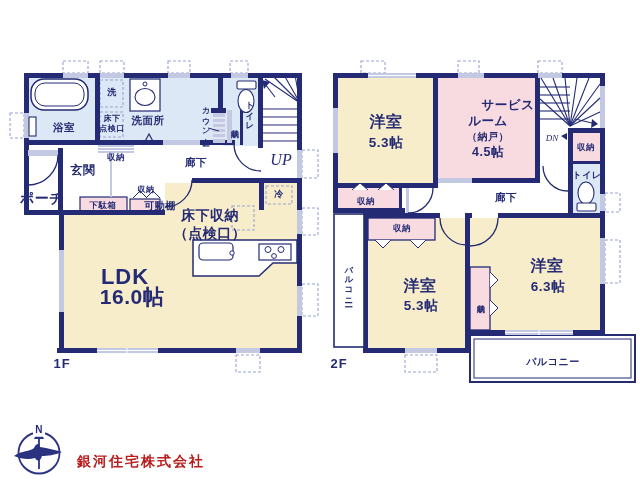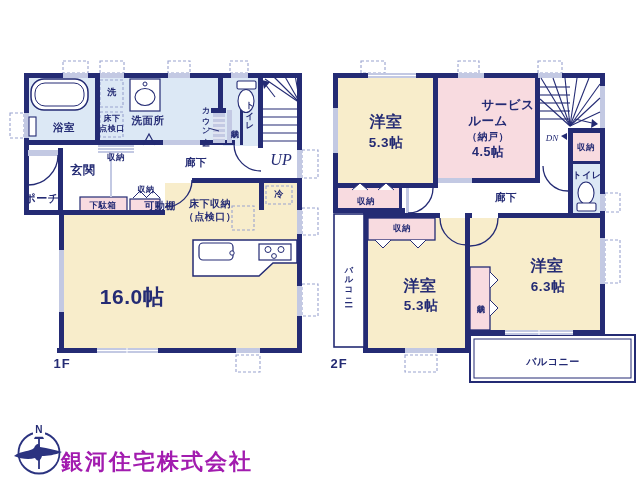--- a/index.html
+++ b/index.html
@@ -10,22 +10,22 @@
   #plan-svg{position:absolute;left:0;top:0;}
   .lbl{
     position:absolute;transform:translate(-50%,-50%);
     color:#242b74;font-weight:600;white-space:pre-line;text-align:center;
     line-height:1.25;letter-spacing:0.5px;z-index:5;pointer-events:none;
   }
   .v{writing-mode:vertical-rl;text-orientation:upright;letter-spacing:1px;line-height:1;}
   .stair-dir{font-family:"Liberation Serif","DejaVu Serif",serif;font-style:italic;font-weight:400;letter-spacing:0;}
   .floor-tag{font-weight:700;letter-spacing:1px;}
   .company{
-    transform:translate(0,-50%);font-size:22px;letter-spacing:2px;
-    color:#a21caf;font-weight:600;white-space:nowrap;
+    transform:translate(0,-50%);font-size:14px;letter-spacing:2px;
+    color:#b91c1c;font-weight:600;white-space:nowrap;margin-left:16px;
   }
   .compass-n{font-size:10px;font-weight:700;background:#ffffff;padding:0 1px;}
 </style>
 </head>
 <body>
 
 <div id="canvas">
 
 <svg id="plan-svg" width="640" height="480" viewBox="0 0 640 480">
 
@@ -266,27 +266,28 @@
   <div class="lbl" style="left:148px;top:121px;font-size:10.5px">洗面所</div>
   <div class="lbl" style="left:112px;top:124px;font-size:8px">床下
 点検口</div>
   <div class="lbl v" style="left:205px;top:122px;font-size:8px">カウンター</div>
   <div class="lbl v" style="left:234px;top:124px;font-size:8px">収納</div>
   <div class="lbl v" style="left:250px;top:111px;font-size:8.5px">トイレ</div>
   <div class="lbl stair-dir" style="left:281px;top:160px;font-size:16px">UP</div>
   <div class="lbl" style="left:116px;top:157px;font-size:8.5px">収納</div>
   <div class="lbl" style="left:83px;top:170px;font-size:12px">玄関</div>
   <div class="lbl" style="left:196px;top:163px;font-size:10.5px">廊下</div>
-  <div class="lbl" style="left:42px;top:199px;font-size:11px">ポーチ</div>
+  <div class="lbl" style="left:42px;top:199px;font-size:14px">ポーチ</div>
   <div class="lbl" style="left:103px;top:205px;font-size:8.5px">下駄箱</div>
   <div class="lbl" style="left:160px;top:206px;font-size:10px">可動棚</div>
   <div class="lbl" style="left:146px;top:190px;font-size:8px">収納</div>
   <div class="lbl" style="left:279px;top:195px;font-size:9px">冷</div>
-  <div class="lbl" style="left:210px;top:210px;font-size:10px">床下収納
+  <div class="lbl" style="left:210px;top:224px;font-size:14px">床下収納
 （点検口）</div>
+  <div class="lbl" style="left:125px;top:277px;font-size:22px;letter-spacing:1px">LDK</div>
   <div class="lbl" style="left:132px;top:297px;font-size:21px">16.0帖</div>
   <div class="lbl floor-tag" style="left:62px;top:364px;font-size:13px">1F</div>
 
   <div class="lbl" style="left:386px;top:122px;font-size:16px">洋室</div>
   <div class="lbl" style="left:386px;top:143px;font-size:13.5px">5.3帖</div>
   <div class="lbl" style="left:508px;top:106px;font-size:12.5px">サービス</div>
   <div class="lbl" style="left:488px;top:122px;font-size:12.5px">ルーム</div>
   <div class="lbl" style="left:488px;top:137px;font-size:10px">（納戸）</div>
   <div class="lbl" style="left:488px;top:153px;font-size:12.5px">4.5帖</div>
   <div class="lbl stair-dir" style="left:552px;top:139px;font-size:9px">DN</div>

